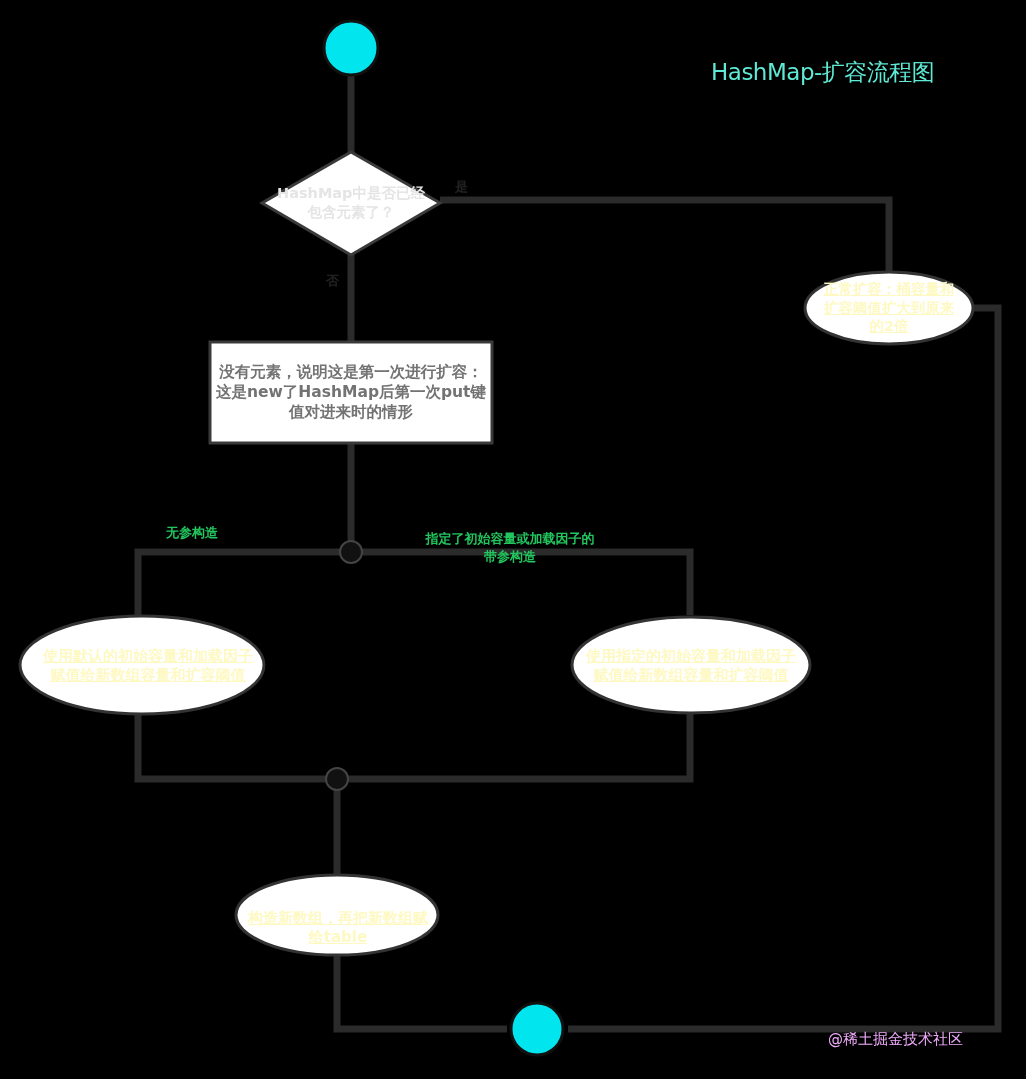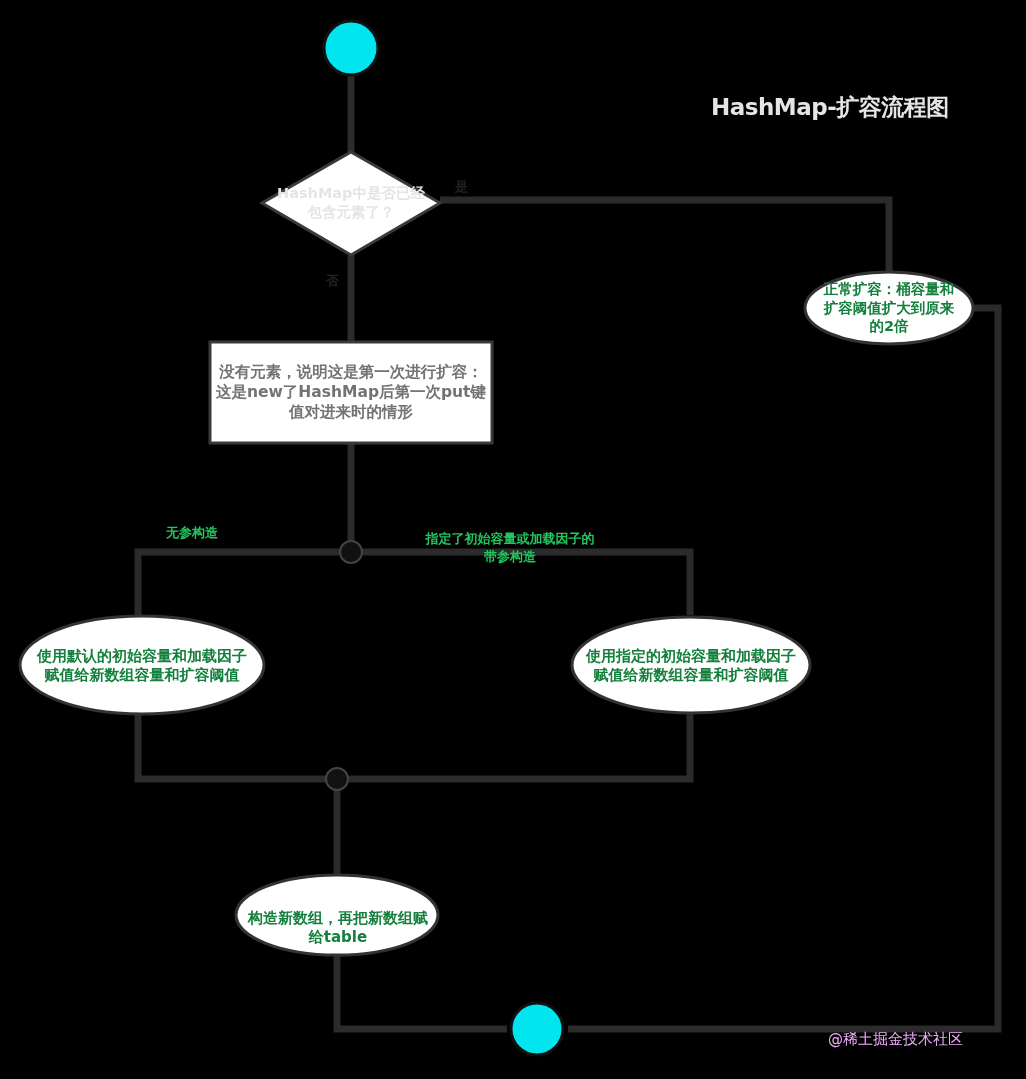--- a/index.html
+++ b/index.html
@@ -38,32 +38,32 @@
     color: #e5e5e5;
     font-weight: bold;
     font-size: 14.5px;
   }
   .box-label {
     color: #737373;
     font-weight: bold;
     font-size: 15.5px;
   }
   .ellipse-label {
-    color: #15803d;
+    color: #fef9c3;
     font-weight: bold;
     font-size: 15px;
+    text-decoration: underline;
   }
   .title-label {
     position: absolute;
-    color: #e5e5e5;
-    font-weight: bold;
+    color: #5eead4;
+    font-weight: normal;
     font-size: 23px;
     letter-spacing: -0.5px;
     white-space: nowrap;
-    margin-top: 35px;
   }
   .edge-label-dark {
     position: absolute;
     color: #222222;
     font-weight: bold;
     font-size: 13px;
     white-space: nowrap;
   }
   .edge-label-blue {
     position: absolute;
@@ -148,21 +148,21 @@
 包含元素了？</div>
 
   <div class="node-text ellipse-label" style="left:806px; top:277px; width:166px; height:62px; font-size:14.5px;">正常扩容：桶容量和
 扩容阈值扩大到原来
 的2倍</div>
 
   <div class="node-text box-label" style="left:214px; top:355px; width:274px; height:76px;">没有元素，说明这是第一次进行扩容：
 这是new了HashMap后第一次put键
 值对进来时的情形</div>
 
-  <div class="node-text ellipse-label" style="left:24px; top:638px; width:236px; height:56px;">使用默认的初始容量和加载因子
+  <div class="node-text ellipse-label" style="left:30px; top:638px; width:236px; height:56px;">使用默认的初始容量和加载因子
 赋值给新数组容量和扩容阈值</div>
 
   <div class="node-text ellipse-label" style="left:575px; top:638px; width:232px; height:56px;">使用指定的初始容量和加载因子
 赋值给新数组容量和扩容阈值</div>
 
   <div class="node-text ellipse-label" style="left:240px; top:891px; width:196px; height:52px;margin-top:11px;">构造新数组，再把新数组赋
 给table</div>
 
   <div class="edge-label-dark" style="left:455px; top:178px;">是</div>
 

